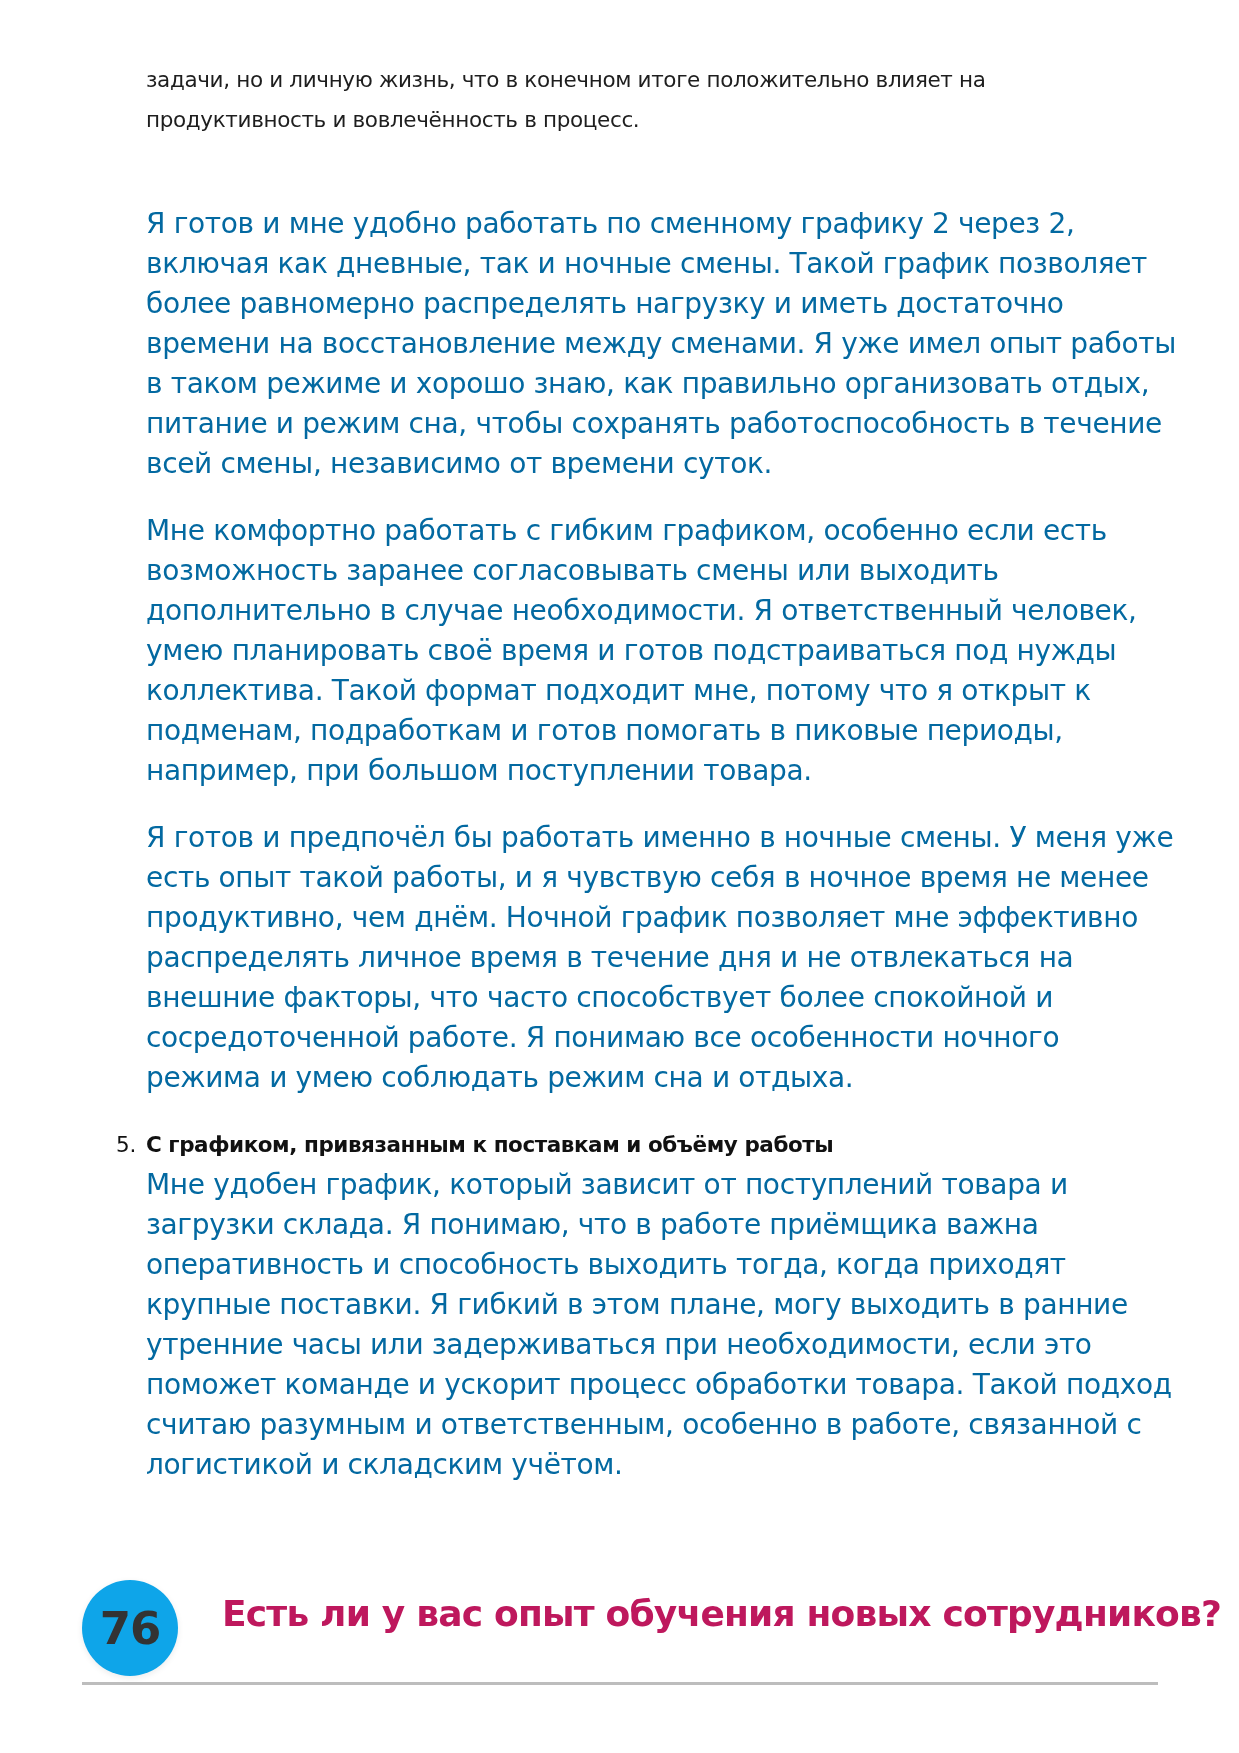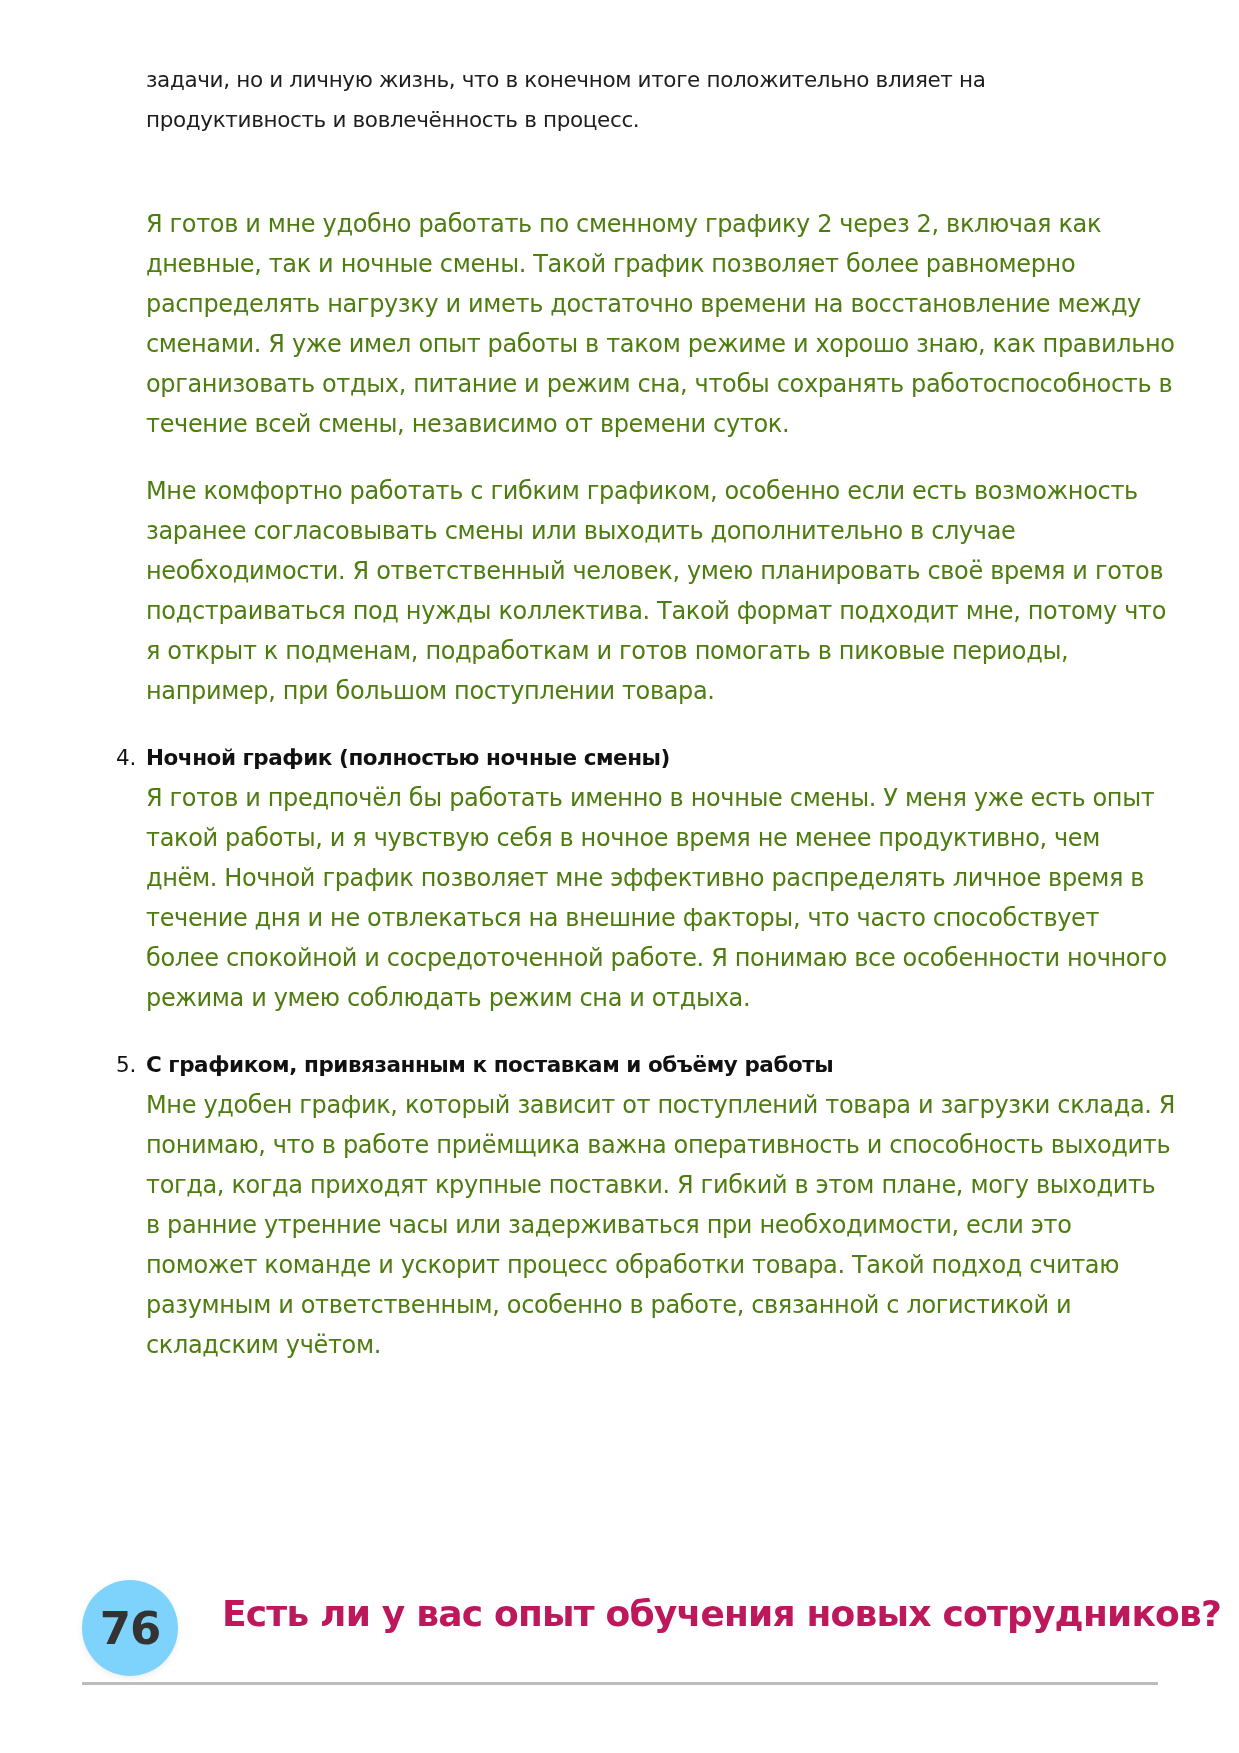--- a/index.html
+++ b/index.html
@@ -45,40 +45,40 @@
       white-space: nowrap;
     }
     .item-num {
       font-weight: normal;
       display: inline-block;
       width: 30px;
       letter-spacing: -0.3px;
     }
     .item-body {
       margin: 0 0 0 30px;
-      font-size: 24px;
+      font-size: 28px;
       line-height: 40px;
       letter-spacing: -0.35px;
-      color: #4d7c0f;
+      color: #0369a1;
     }
     .question {
       position: absolute;
       left: 82px;
       top: 1580px;
       width: 1076px;
       height: 104px;
     }
     .q-circle {
       position: absolute;
       left: 0;
       top: 0;
       width: 96px;
       height: 96px;
       border-radius: 50%;
-      background: #7dd3fc;
+      background: #0ea5e9;
       box-shadow: 0 2px 6px rgba(0,0,0,0.08);
       display: flex;
       align-items: center;
       justify-content: center;
       font-size: 45px;
       font-weight: bold;
       color: #333333;
       font-family: "DejaVu Sans", sans-serif;
       letter-spacing: -1px;
     }
@@ -113,23 +113,20 @@
 <div class="list">
   <div class="item">
     <p class="item-body">Я готов и мне удобно работать по сменному графику 2 через 2, включая как дневные, так и ночные смены. Такой график позволяет более равномерно распределять нагрузку и иметь достаточно времени на восстановление между сменами. Я уже имел опыт работы в таком режиме и хорошо знаю, как правильно организовать отдых, питание и режим сна, чтобы сохранять работоспособность в течение всей смены, независимо от времени суток.</p>
   </div>
 
   <div class="item">
     <p class="item-body">Мне комфортно работать с гибким графиком, особенно если есть возможность заранее согласовывать смены или выходить дополнительно в случае необходимости. Я ответственный человек, умею планировать своё время и готов подстраиваться под нужды коллектива. Такой формат подходит мне, потому что я открыт к подменам, подработкам и готов помогать в пиковые периоды, например, при большом поступлении товара.</p>
   </div>
 
   <div class="item">
-    <div class="item-head">
-      <span class="item-num">4.</span><span>Ночной график (полностью ночные смены)</span>
-    </div>
     <p class="item-body">Я готов и предпочёл бы работать именно в ночные смены. У меня уже есть опыт такой работы, и я чувствую себя в ночное время не менее продуктивно, чем днём. Ночной график позволяет мне эффективно распределять личное время в течение дня и не отвлекаться на внешние факторы, что часто способствует более спокойной и сосредоточенной работе. Я понимаю все особенности ночного режима и умею соблюдать режим сна и отдыха.</p>
   </div>
 
   <div class="item">
     <div class="item-head">
       <span class="item-num">5.</span><span>С графиком, привязанным к поставкам и объёму работы</span>
     </div>
     <p class="item-body">Мне удобен график, который зависит от поступлений товара и загрузки склада. Я понимаю, что в работе приёмщика важна оперативность и способность выходить тогда, когда приходят крупные поставки. Я гибкий в этом плане, могу выходить в ранние утренние часы или задерживаться при необходимости, если это поможет команде и ускорит процесс обработки товара. Такой подход считаю разумным и ответственным, особенно в работе, связанной с логистикой и складским учётом.</p>
   </div>
 </div>

